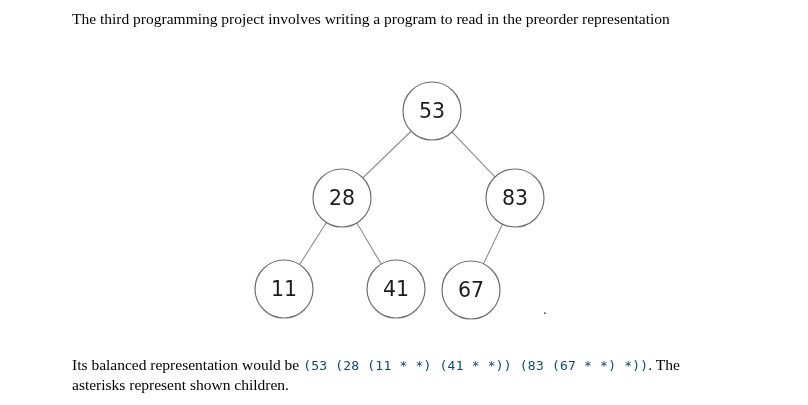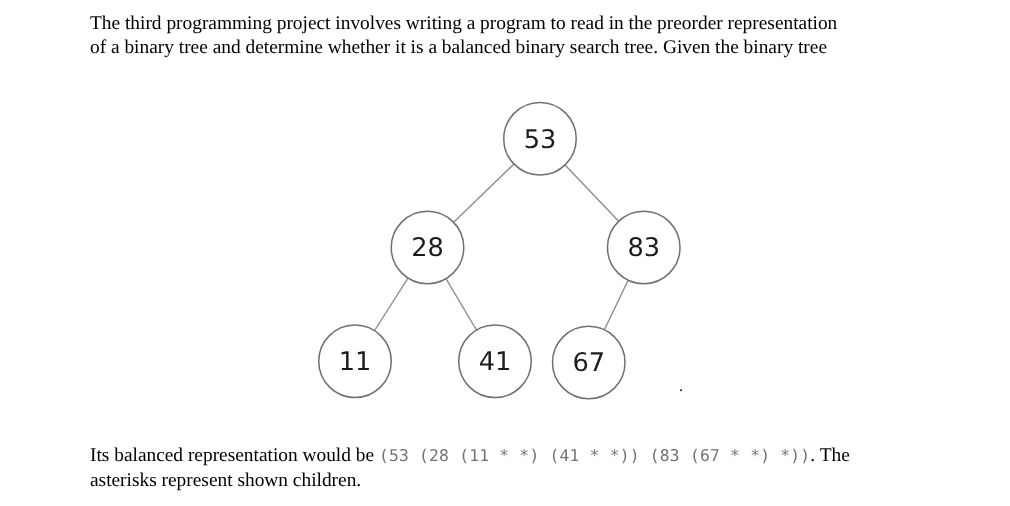--- a/index.html
+++ b/index.html
@@ -22,21 +22,21 @@
     font-size: 15.5px;
     line-height: 19.3px;
     color: #000000;
   }
   .para .line { white-space: nowrap; }
   #intro { top: 9px; }
   #preorder { top: 355px; }
   .code {
     font-family: "DejaVu Sans Mono", monospace;
     font-size: 13px;
-    color: #737373;
+    color: #0c4a6e;
     letter-spacing: 0.2px;
   }
   #tree-layer {
     position: absolute;
     left: 0;
     top: 0;
     width: 808px;
     height: 405px;
   }
   .node-circle {
@@ -63,21 +63,20 @@
     font-family: "Liberation Serif", serif;
   }
 </style>
 </head>
 <body>
 
 <div id="page">
 
   <div id="intro" class="para">
     <div class="line">The third programming project involves writing a program to read in the preorder representation</div>
-    <div class="line">of a binary tree and determine whether it is a balanced binary search tree. Given the binary tree</div>
   </div>
 
   <svg id="tree-layer" viewBox="0 0 808 405" xmlns="http://www.w3.org/2000/svg">
 
     <line class="edge" x1="432" y1="111" x2="342" y2="198"></line>
     <line class="edge" x1="432" y1="111" x2="515" y2="198"></line>
     <line class="edge" x1="342" y1="198" x2="284" y2="289"></line>
     <line class="edge" x1="342" y1="198" x2="396" y2="289"></line>
     <line class="edge" x1="515" y1="198" x2="471" y2="290"></line>
 

